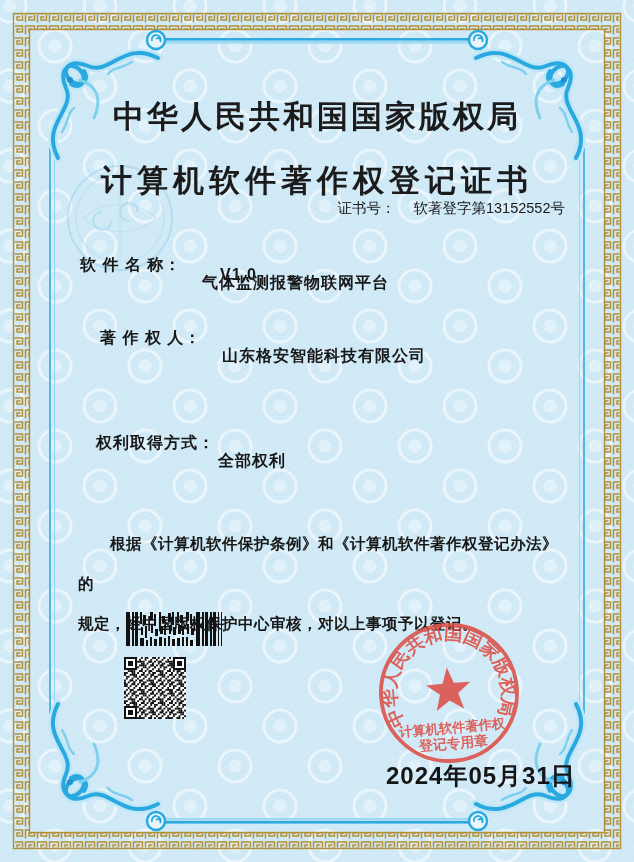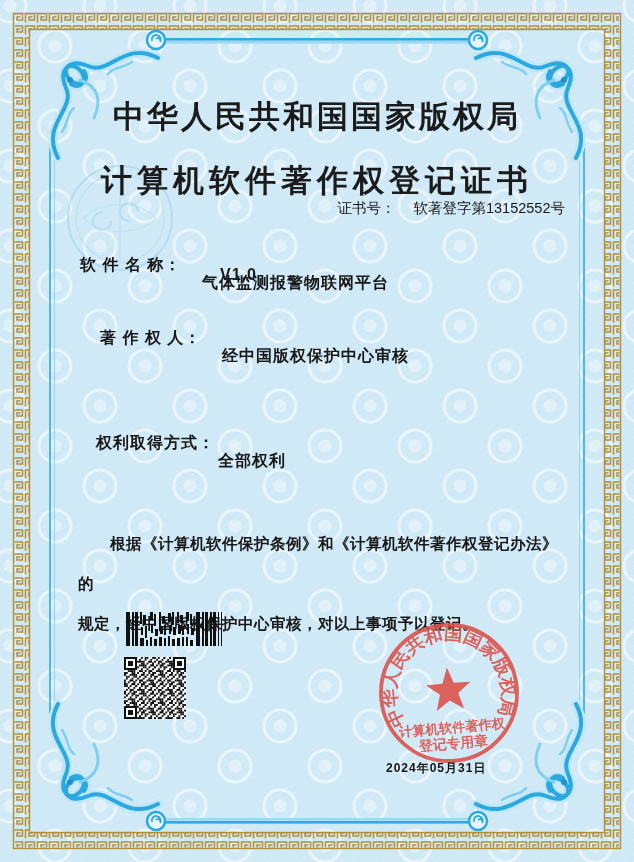--- a/index.html
+++ b/index.html
@@ -26,21 +26,21 @@
   .certno .gap{display:inline-block; width:18px;}
   .fieldrow{left:0; width:634px; font-size:16px; font-weight:bold; white-space:pre;}
   .fieldrow .lbl{position:absolute; left:80px; letter-spacing:1px;}
   .fieldrow .val{position:absolute; left:202px; letter-spacing:1px;}
   .r1{top:237px;} .r1b{top:248px;margin-left:18px;} .r2{top:310px;margin-left:20px;} .r3{top:415px;margin-left:16px;} .r4{top:452px;} .r5{top:489px;}
   .statement{top:524px; left:78px; width:490px; font-size:15.5px; font-weight:600;
     line-height:40px; white-space:pre-line; letter-spacing:.5px;}
   .barcode{left:126px; top:611px; width:96px; height:35px;}
   .qrcode{left:124px; top:657px; width:62px; height:62px;}
   .seal{left:364px; top:608px; width:170px; height:170px; transform:rotate(-5deg); opacity:.88;}
-  .datefield{left:386px; top:760px; font-size:12px; font-weight:bold; letter-spacing:1px; color:#151515;}
+  .datefield{left:386px; top:760px; font-size:24px; font-weight:bold; letter-spacing:1px; color:#151515;}
   .bigwm{left:60px; top:158px; width:120px; height:120px; opacity:.55;}
 </style>
 </head>
 <body>
 
 <div class="page">
 
   <svg class="abs frame-svg" viewBox="0 0 634 862" fill="none">
     <defs>
       <pattern id="greek" width="12" height="12" patternUnits="userSpaceOnUse">
@@ -104,21 +104,21 @@
 
   <div class="abs fieldrow r1">
     <span class="lbl">软 件 名 称：</span>
     <span class="val">气体监测报警物联网平台</span>
   </div>
   <div class="abs fieldrow r1b">
     <span class="val">V1.0</span>
   </div>
   <div class="abs fieldrow r2">
     <span class="lbl">著 作 权 人：</span>
-    <span class="val">经中国版权保护中心审核</span>
+    <span class="val">山东格安智能科技有限公司</span>
   </div>
   <div class="abs fieldrow r3">
     <span class="lbl">权利取得方式：</span>
     <span class="val">全部权利</span>
   </div>
 
   <div class="abs statement">　　根据《计算机软件保护条例》和《计算机软件著作权登记办法》的
 规定，经中国版权保护中心审核，对以上事项予以登记。</div>
 
   <svg class="abs barcode" viewBox="0 0 96 34" shape-rendering="crispEdges" fill="#111">

